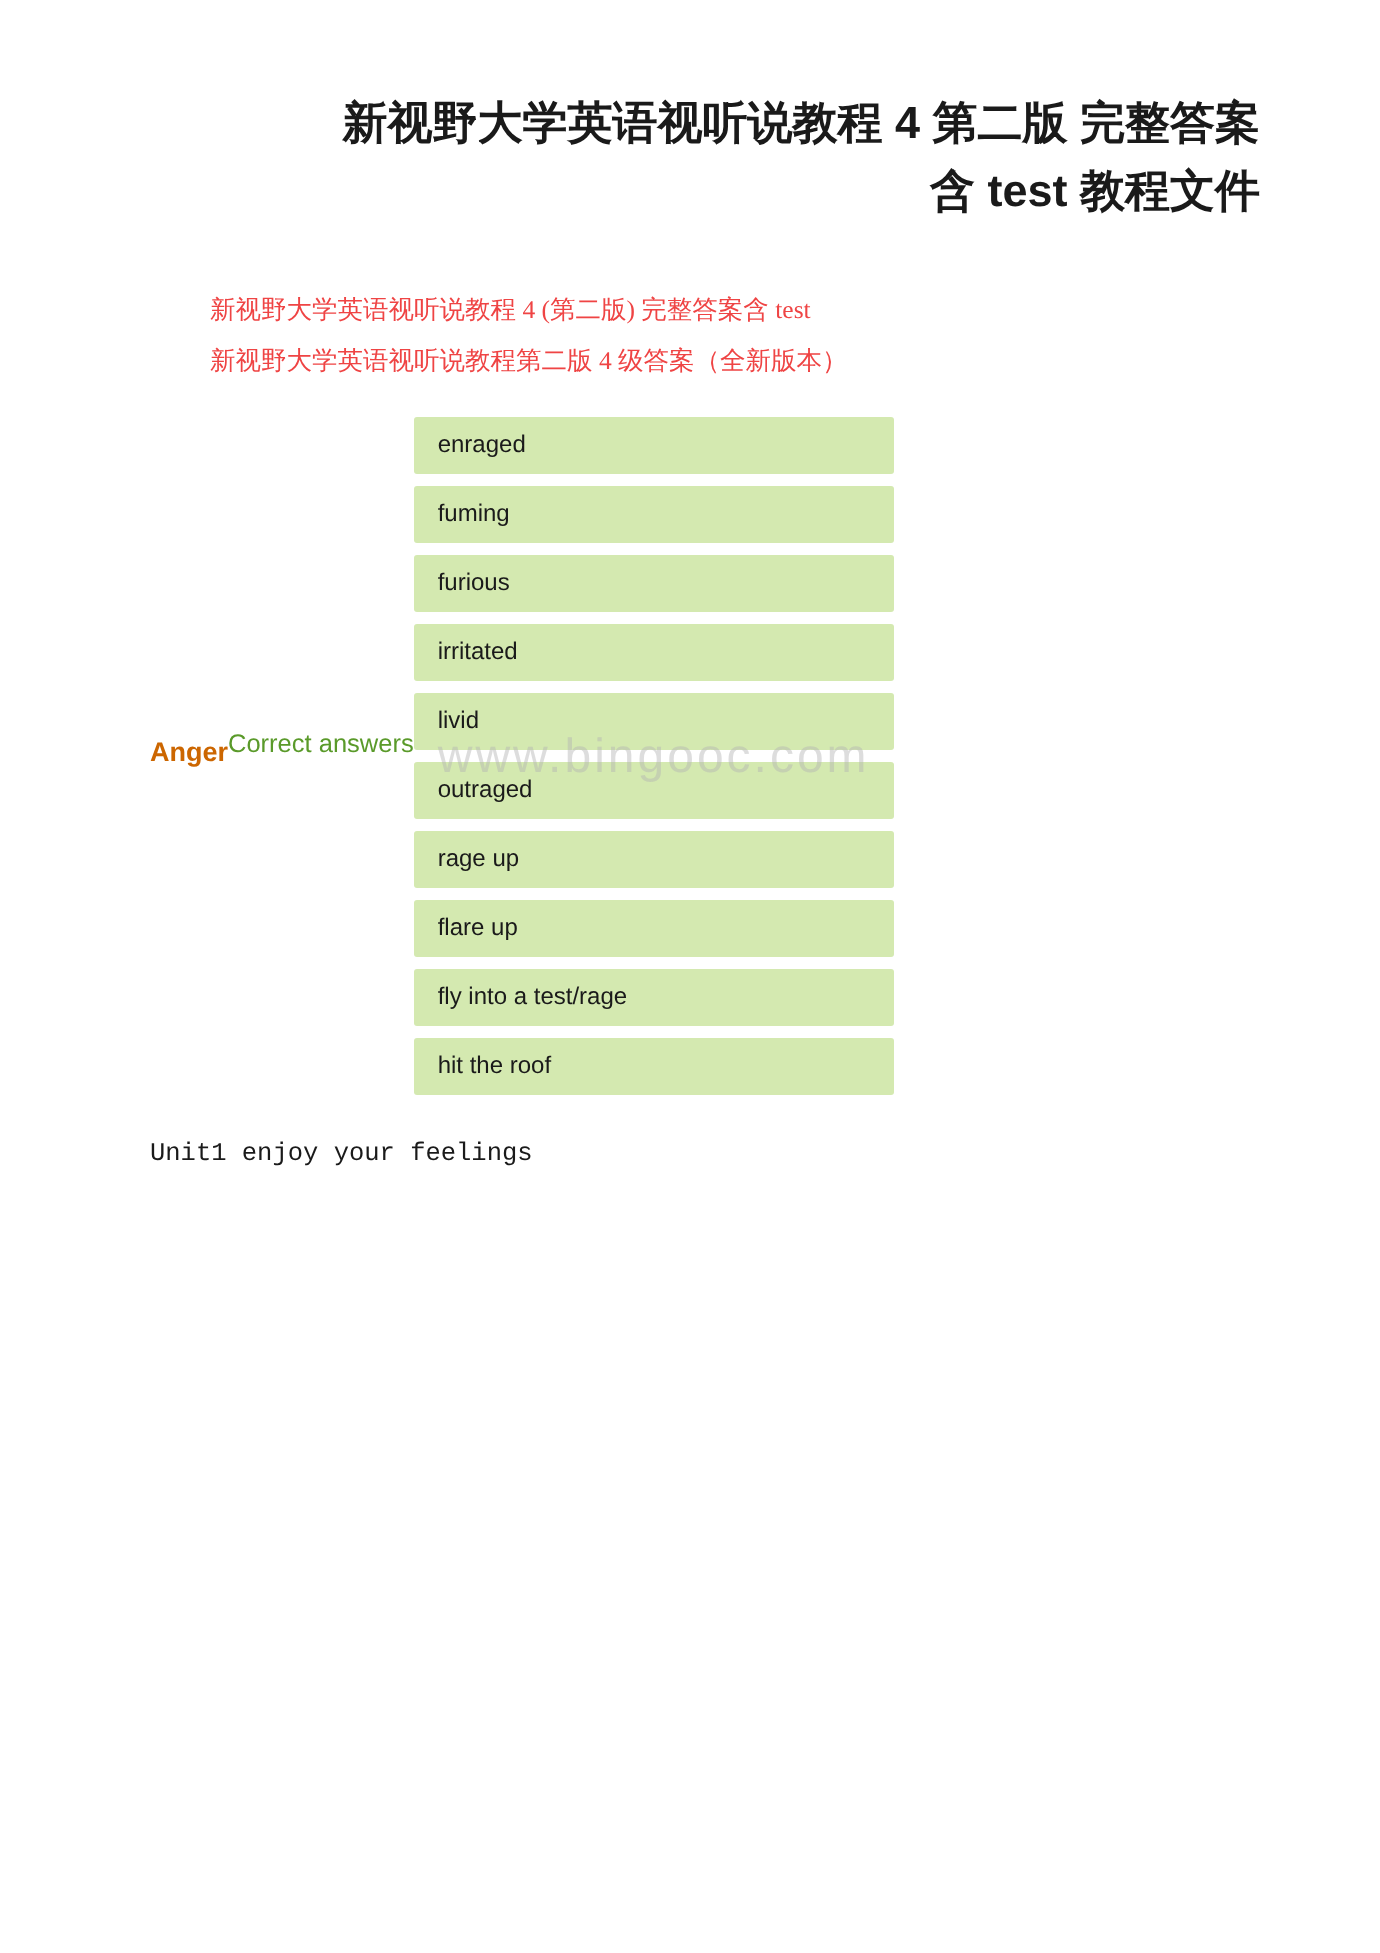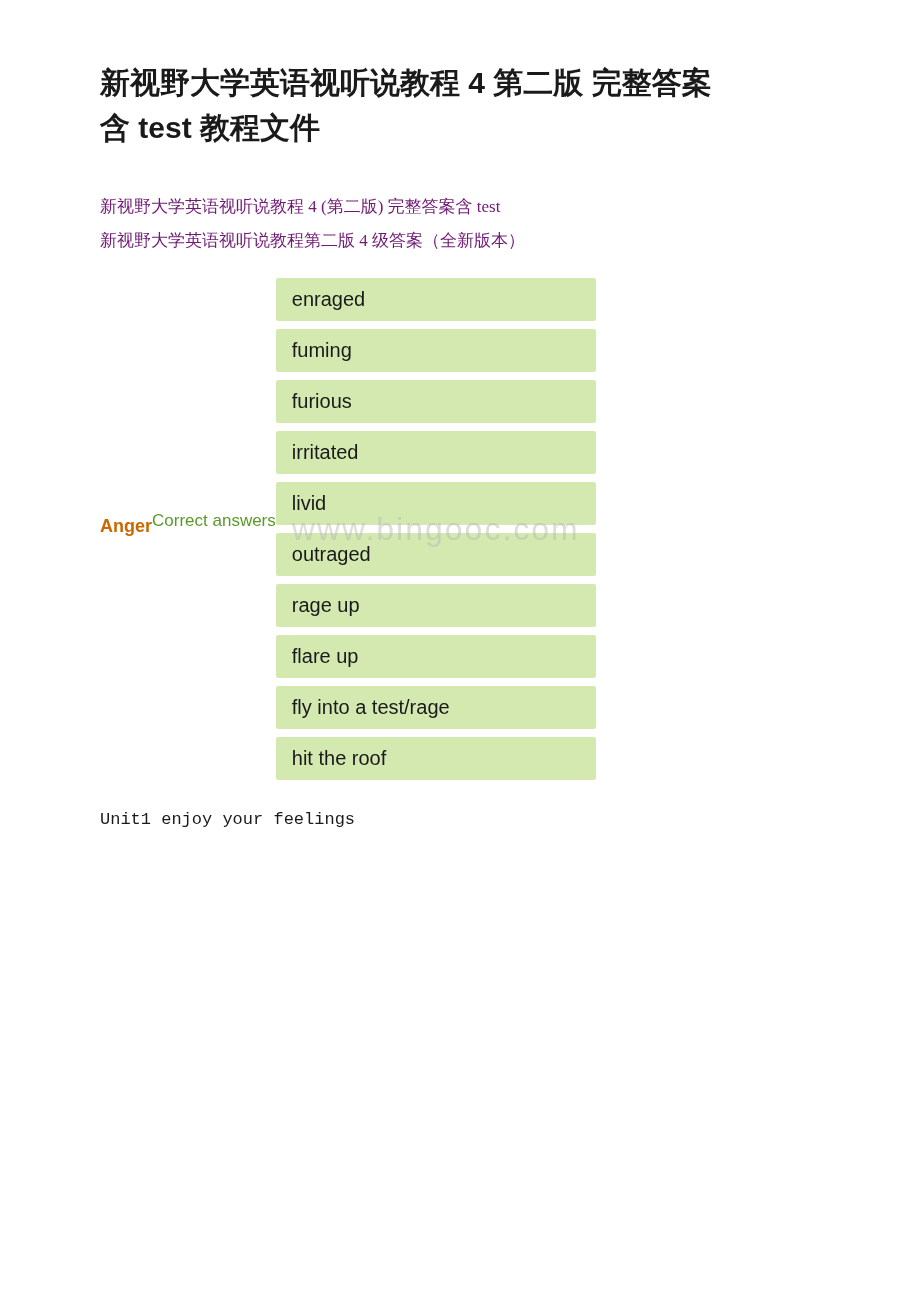--- a/index.html
+++ b/index.html
@@ -13,35 +13,36 @@
       font-family: "SimSun", "宋体", serif;
       width: 920px;
       min-height: 1302px;
       padding: 60px 80px 60px 100px;
       color: #000000;
     }
 
     .page-title {
       font-size: 30px;
       font-weight: bold;
-      text-align: left;
+      text-align: right;
       line-height: 1.5;
       margin-bottom: 40px;
       font-family: "SimHei", "黑体", sans-serif;
       color: #1a1a1a;
     }
 
     .subtitle-block {
       margin-bottom: 20px;
     }
 
     .subtitle-line {
       font-size: 17px;
       line-height: 2;
-      color: #701a75;
+      color: #ef4444;
+      margin-left: 40px;
     }
 
     .content-center {
       display: flex;
       flex-direction: row;
       align-items: center;
       margin-top: 10px;
     }
 
     .section-title {
@@ -62,21 +63,21 @@
     .answer-list {
       display: flex;
       flex-direction: column;
       gap: 8px;
       width: 320px;
     }
 
     .answer-item {
       background-color: #d4e9b0;
       padding: 10px 16px;
-      font-size: 20px;
+      font-size: 16px;
       color: #1a1a1a;
       font-family: Arial, sans-serif;
       border-radius: 2px;
     }
 
     .watermark-container {
       position: relative;
     }
 
     .watermark {

